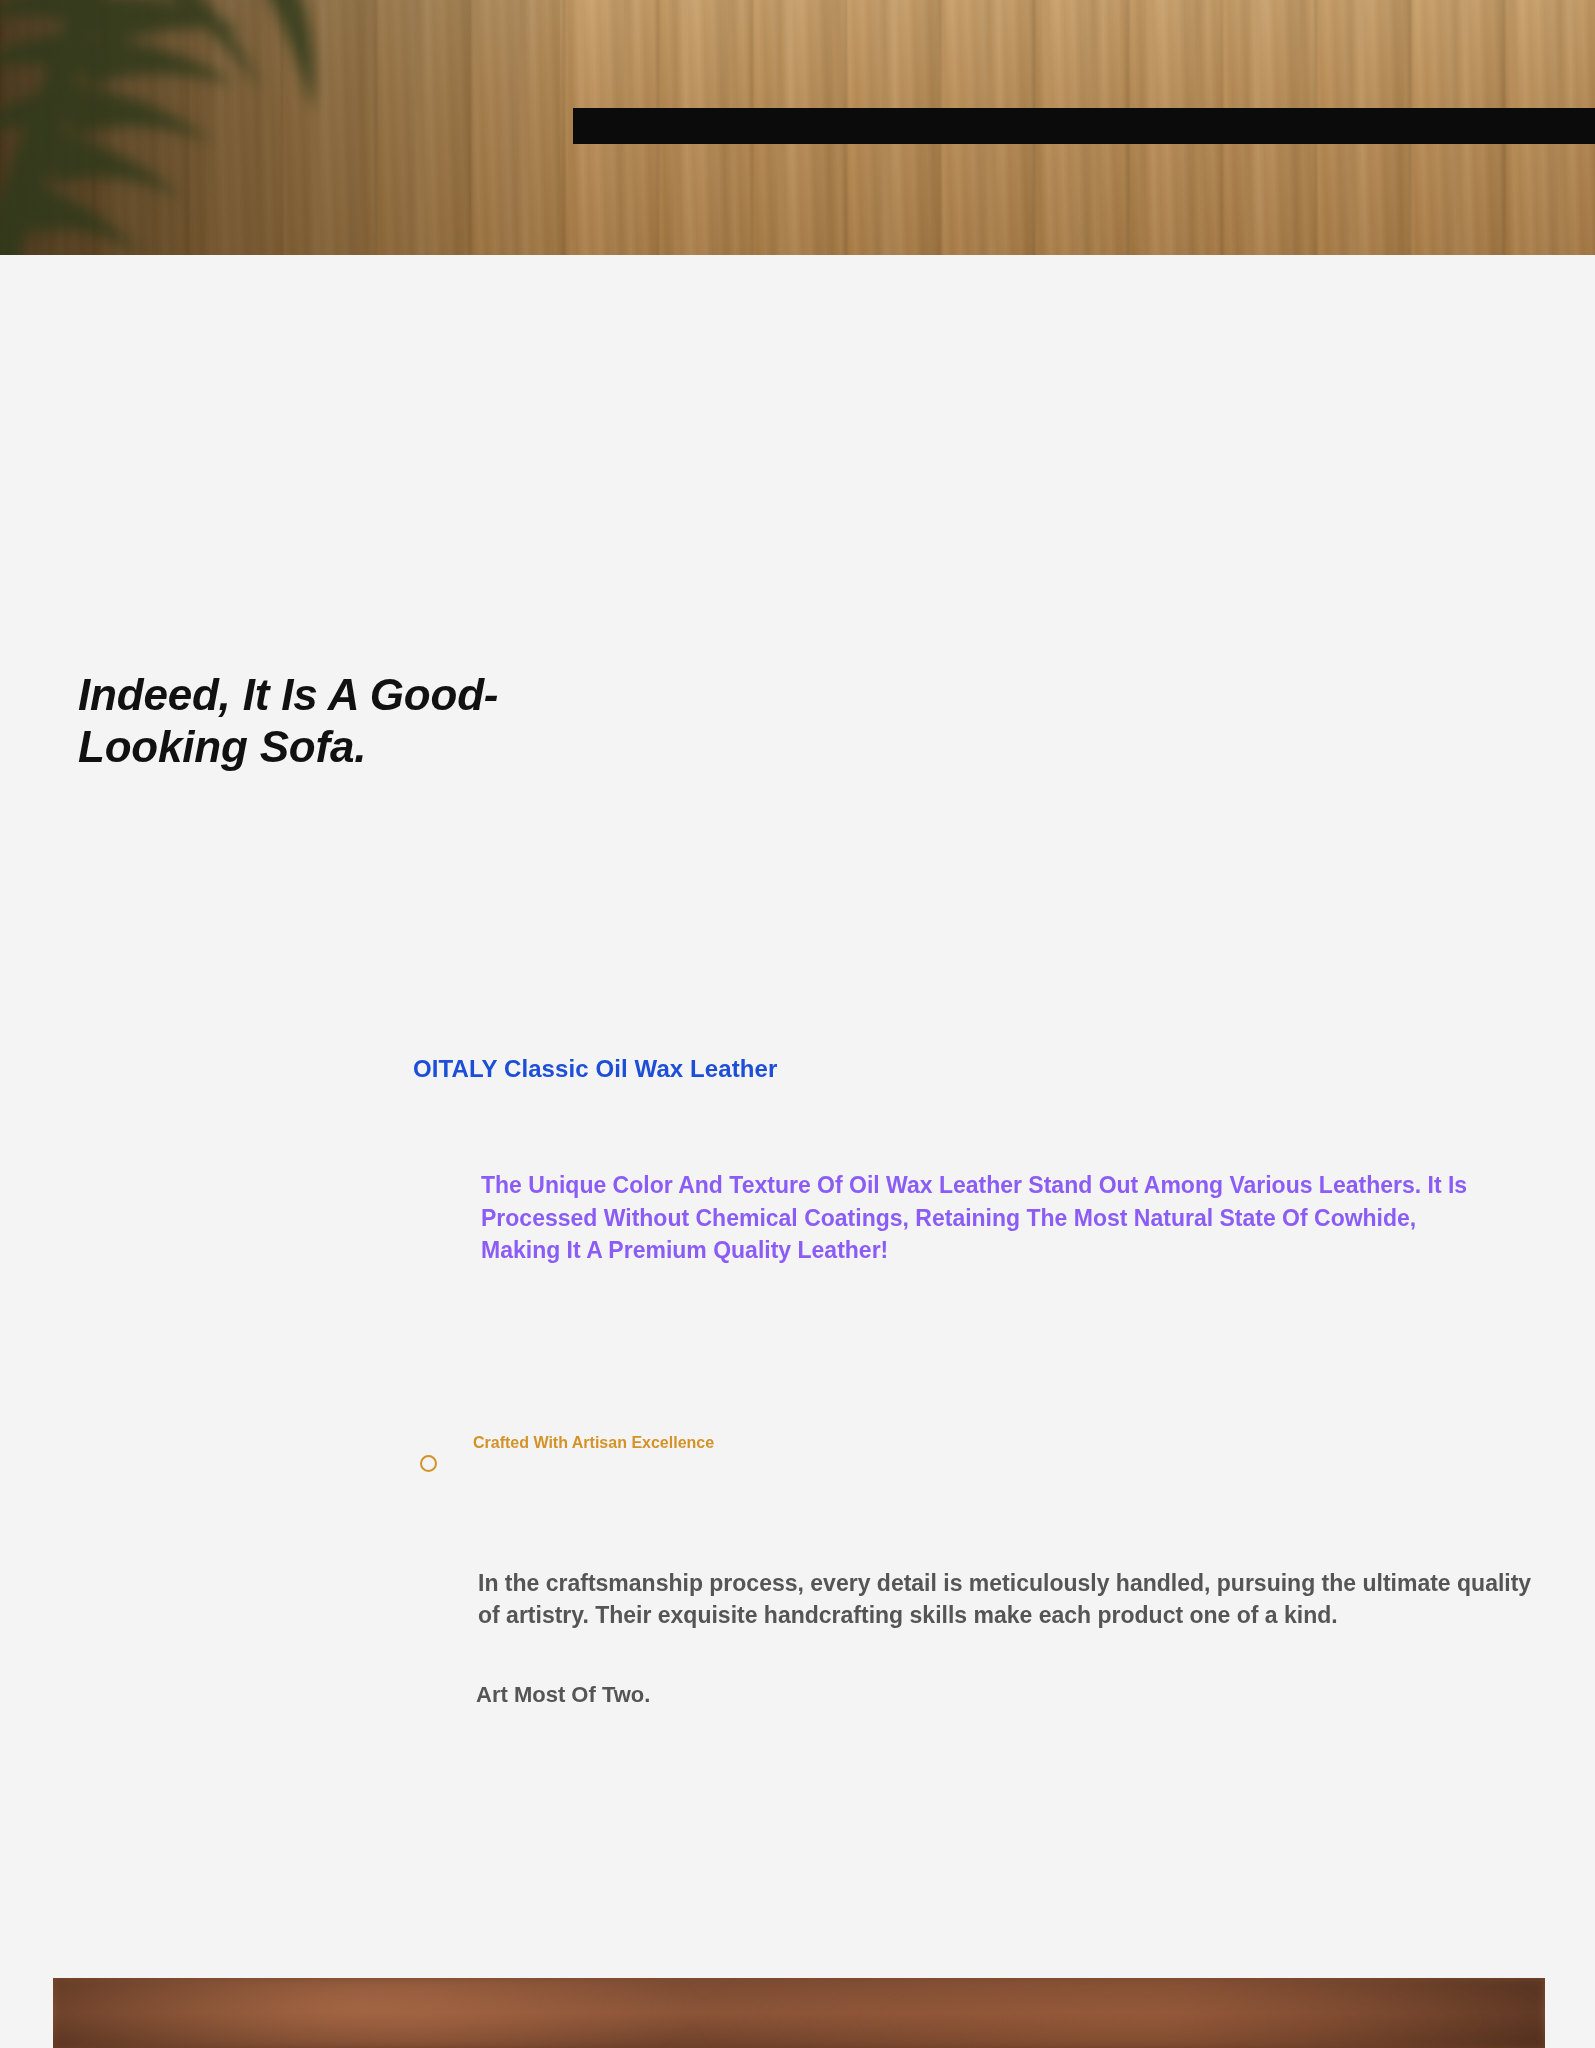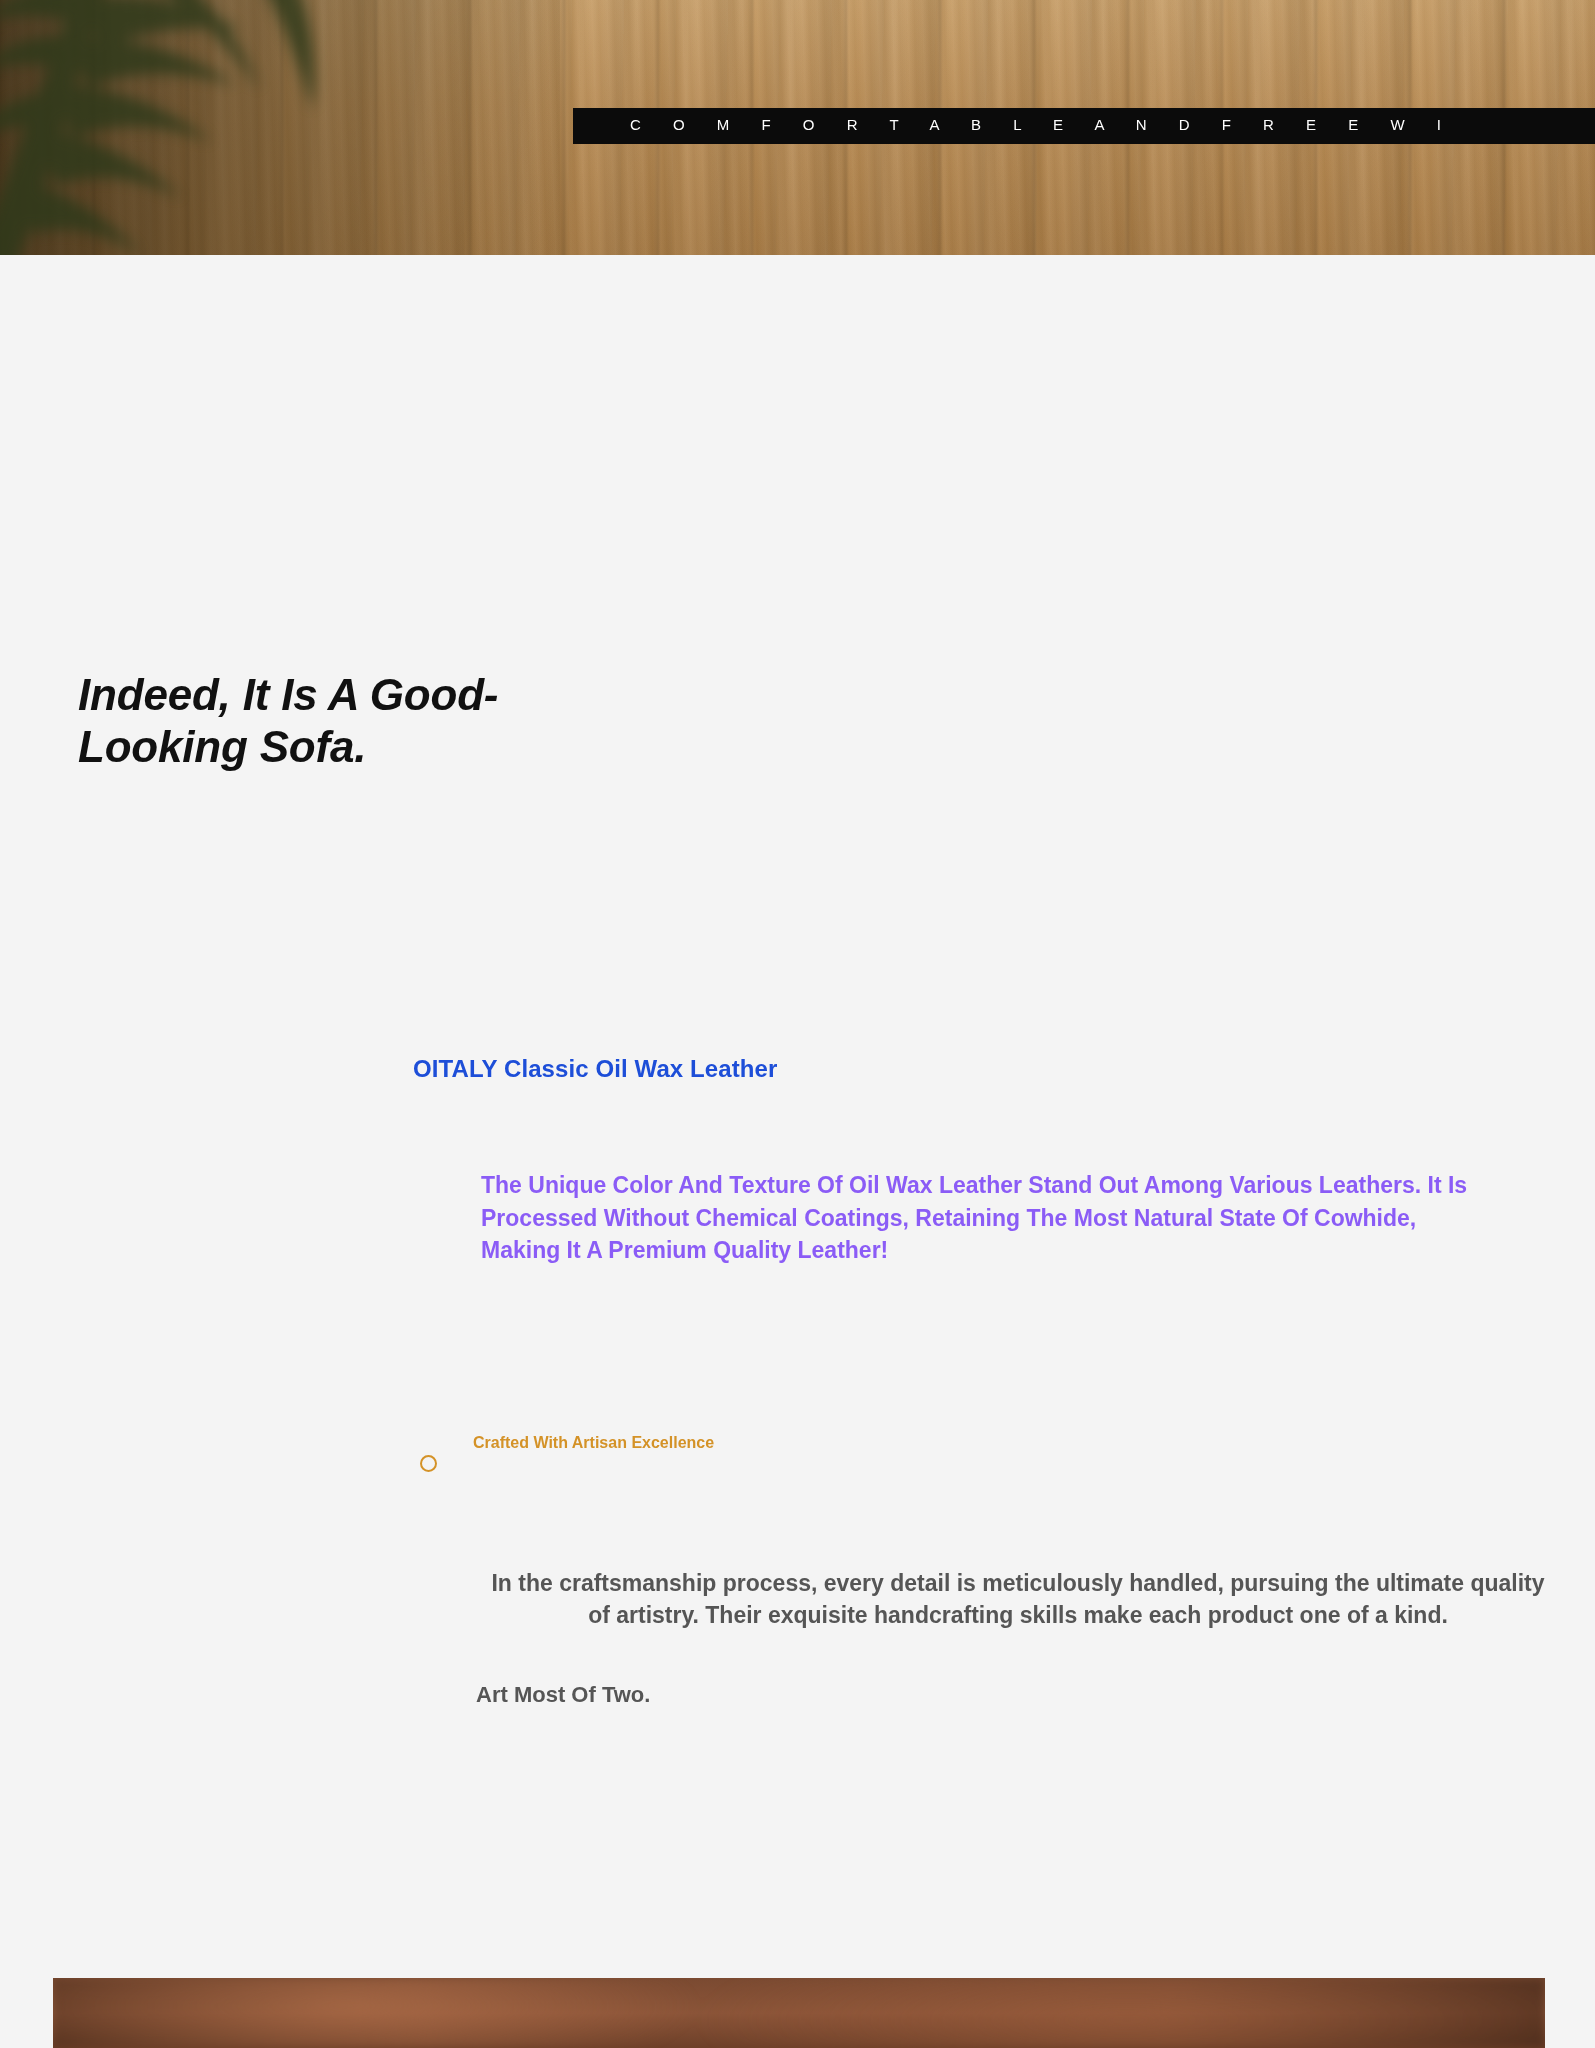--- a/index.html
+++ b/index.html
@@ -160,21 +160,20 @@
   }
   .feature2-body {
     position: absolute;
     left: 478px;
     top: 1545px;
     width: 1080px;
     font-size: 23px;
     line-height: 1.38;
     font-weight: 700;
     color: #555555;
-    text-align: center;
   }
   .feature2-note {
     position: absolute;
     left: 476px;
     top: 1682px;
     width: 400px;
     font-size: 22px;
     line-height: 1.18;
     font-weight: 700;
     color: #555555;
@@ -218,21 +217,20 @@
       <path d="M58,210 C104,220 148,248 182,285 C142,260 108,255 72,263 Z"></path>
       <path d="M130,20 C95,10 55,20 20,50 C62,42 100,45 132,60 Z"></path>
       <path d="M118,68 C82,62 46,72 14,102 C54,90 88,92 120,106 Z"></path>
       <path d="M100,120 C66,122 30,140 2,172 C40,155 72,152 104,162 Z"></path>
       <path d="M210,0 C250,30 280,70 300,120 C270,80 240,45 200,20 Z"></path>
       <path d="M330,0 C350,40 358,90 352,140 C340,95 322,50 300,10 Z"></path>
     </g>
   </svg>
 
   <div class="hero-subbar"></div>
-  <div class="hero-subtitle">C O M F O R T A B L E   A N D   F R E E W I</div>
 </div>
 
 <h1 class="headline">Indeed, It Is A Good-Looking Sofa.</h1>
 
 <div class="feature1-title">OITALY Classic Oil Wax Leather</div>
 <p class="feature1-body">The Unique Color And Texture Of Oil Wax Leather Stand Out Among Various Leathers. It Is Processed Without Chemical Coatings, Retaining The Most Natural State Of Cowhide, Making It A Premium Quality Leather!</p>
 
 <span class="feature2-marker"></span>
 <div class="feature2-title">Crafted With Artisan Excellence</div>
 <p class="feature2-body">In the craftsmanship process, every detail is meticulously handled, pursuing the ultimate quality of artistry. Their exquisite handcrafting skills make each product one of a kind.</p>

